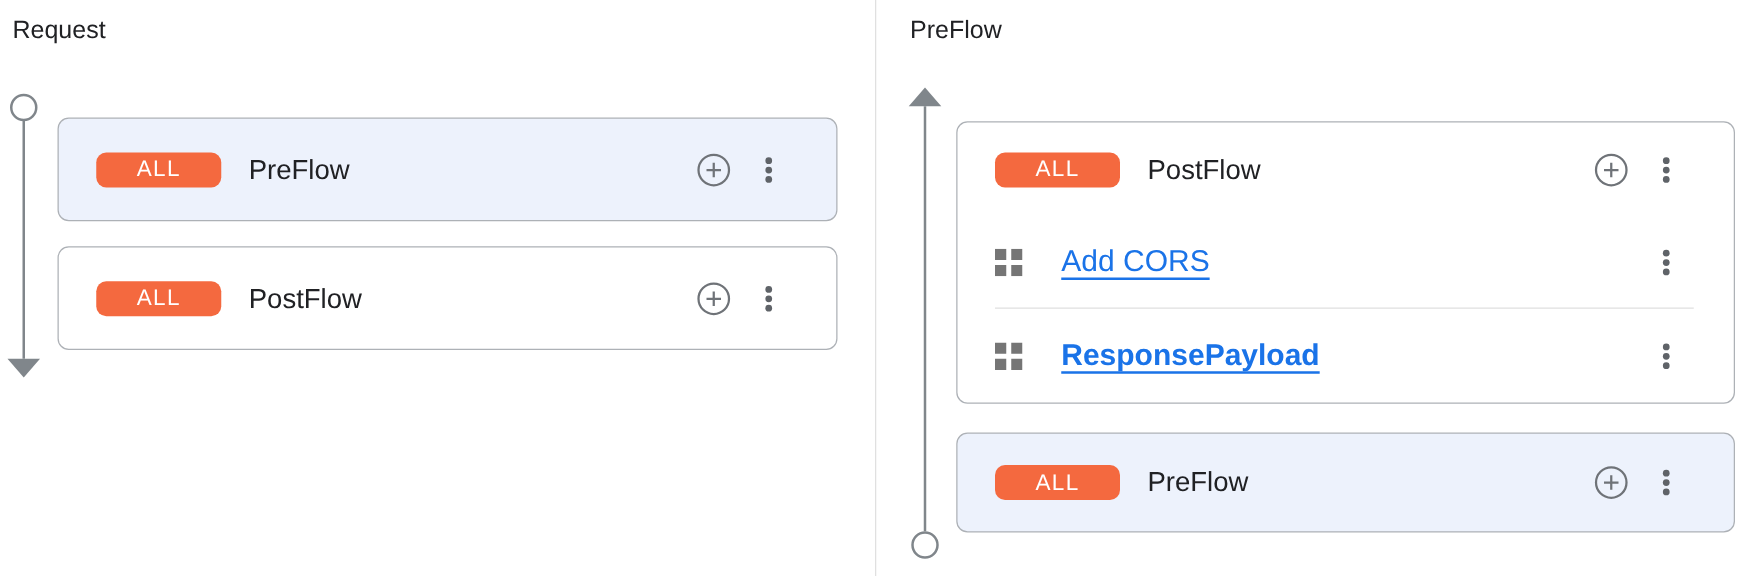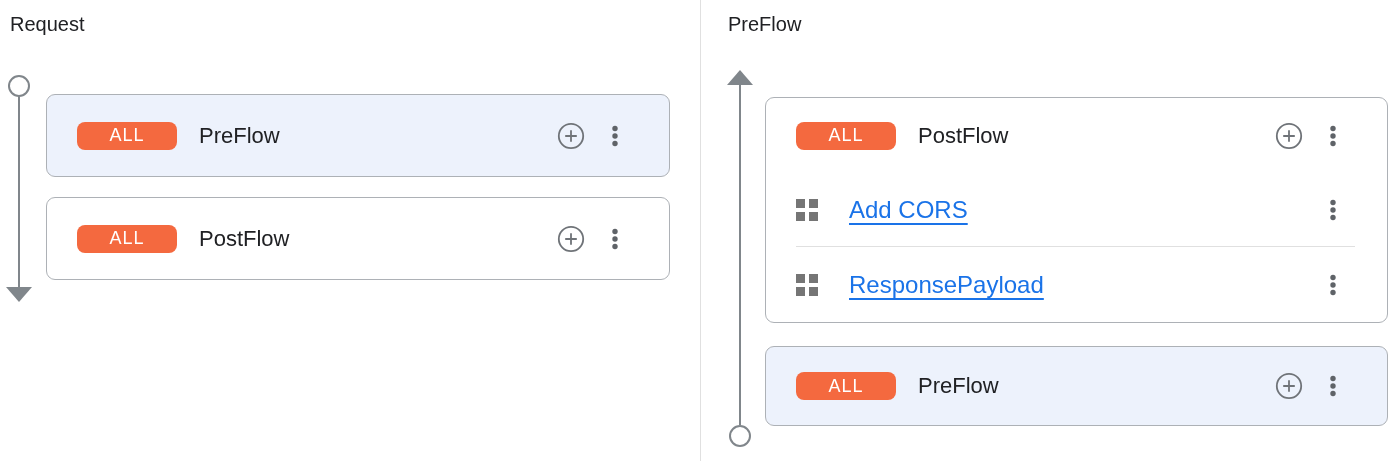--- a/index.html
+++ b/index.html
@@ -58,21 +58,21 @@
   .badge{display:flex;align-items:center;justify-content:center;width:100px;height:28px;
     background:var(--badge-orange);color:#fff;border-radius:8px;font-size:18px;
     letter-spacing:1px;flex:0 0 auto;}
   .flow-name{margin-left:22px;font-size:22px;font-weight:400;color:var(--text-dark);}
   .spacer{flex:1;}
   .icon-btn{background:none;border:none;padding:0;cursor:pointer;display:flex;
     align-items:center;justify-content:center;}
   .kebab-btn{margin-left:18px;}
 
   .policy-row{display:flex;align-items:center;height:73px;padding:0 42px 0 30px;}
-  .policy-row.last{height:75px;}
+  .policy-row.last{height:75px;font-weight:bold;}
   .policy-link{margin-left:31px;font-size:24px;color:var(--link-blue);
     text-decoration:underline;text-underline-offset:5px;cursor:pointer;}
   .row-divider{height:1px;background:var(--divider-gray);margin:0 32px 0 30px;}
 </style>
 </head>
 <body>
 
 <div class="app">
 
   <h2 class="panel-title title-request">Request</h2>

